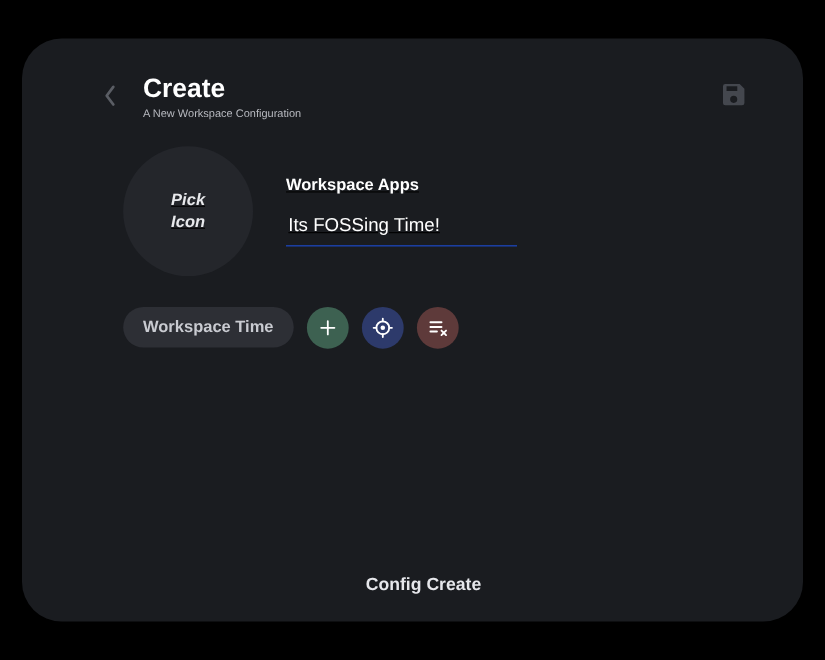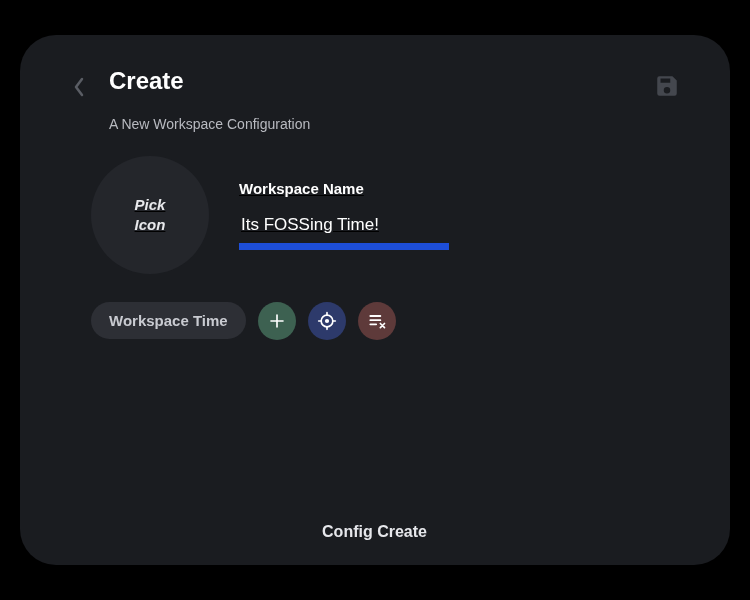--- a/index.html
+++ b/index.html
@@ -16,21 +16,21 @@
       align-items: center;
       justify-content: center;
       overflow: hidden;
     }
     .window {
       width: 710px;
       height: 530px;
       background: #1a1c20;
       border-radius: 36px;
       position: relative;
-      padding: 32px 48px 20px 47px;
+      padding: 32px 48px 20px 68px;
       display: flex;
       flex-direction: column;
     }
     .header {
       display: flex;
       align-items: flex-start;
       gap: 18px;
       margin-bottom: 20px;
     }
     .back-btn {
@@ -47,23 +47,23 @@
       flex: 1;
     }
     .title {
       color: #fff;
       font-size: 24px;
       font-weight: 700;
       line-height: 1.2;
     }
     .subtitle {
       color: #b8bac0;
-      font-size: 14px;
+      font-size: 10px;
       font-weight: 500;
-      margin-top: 20px;
+      margin-top: 2px;
     }
     .save-btn {
       width: 28px;
       height: 28px;
       color: #44474e;
       cursor: pointer;
       margin-top: 6px;
     }
     .config-row {
       display: flex;
@@ -97,21 +97,21 @@
       gap: 12px;
     }
     .field-label {
       color: #fff;
       font-size: 15px;
       font-weight: 700;
     }
     .name-input {
       background: transparent;
       border: none;
-      border-bottom: 7px solid #1d4ed8;
+      border-bottom: 1px solid #1d4ed8;
       color: #fff;
       font-size: 17px;
       font-weight: 500;
       padding: 6px 2px 8px 2px;
       width: 210px;
       outline: none;
     }
     .apps-row {
       display: flex;
       align-items: center;
@@ -169,21 +169,21 @@
         <path d="M17 3H5a2 2 0 0 0-2 2v14a2 2 0 0 0 2 2h14a2 2 0 0 0 2-2V7l-4-4zM12 19a3 3 0 1 1 0-6 3 3 0 0 1 0 6zm3-10H6V5h9v4z"></path>
       </svg>
     </div>
   </div>
 
   <div class="config-row">
     <div class="icon-picker">
       <div class="icon-picker-text">Pick<br>Icon</div>
     </div>
     <div class="name-group">
-      <div class="field-label">Workspace Name</div>
+      <div class="field-label">Workspace Apps</div>
       <input class="name-input" type="text" value="Its FOSSing Time!" style="">
     </div>
   </div>
 
   <div class="apps-row">
     <div class="apps-label">Workspace Time</div>
 
     <div class="circle-btn btn-add">
       <svg width="18" height="18" viewBox="0 0 24 24" fill="none">
         <path d="M12 4v16M4 12h16" stroke="white" stroke-width="2.2" stroke-linecap="round"></path>

